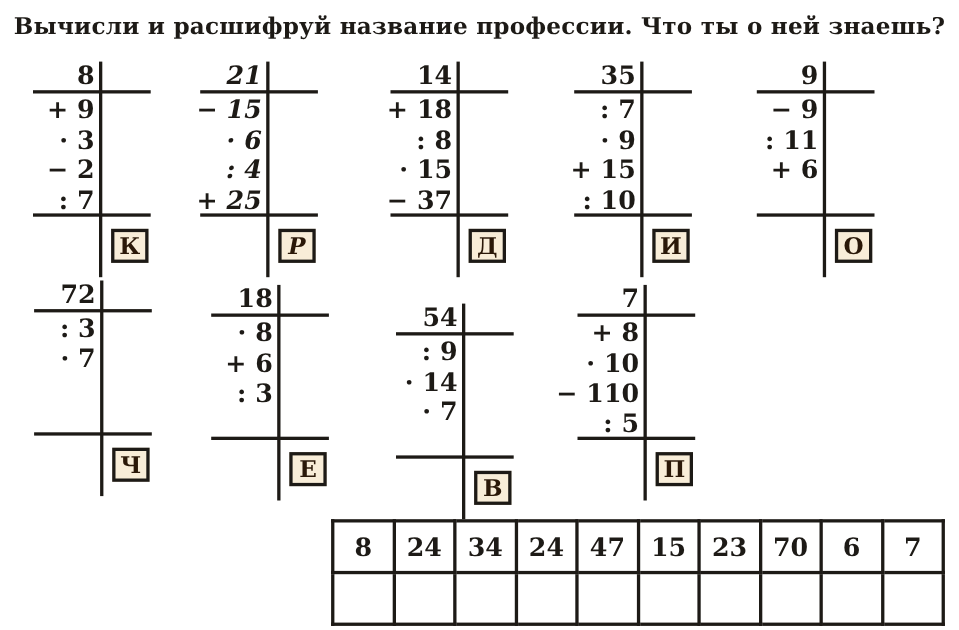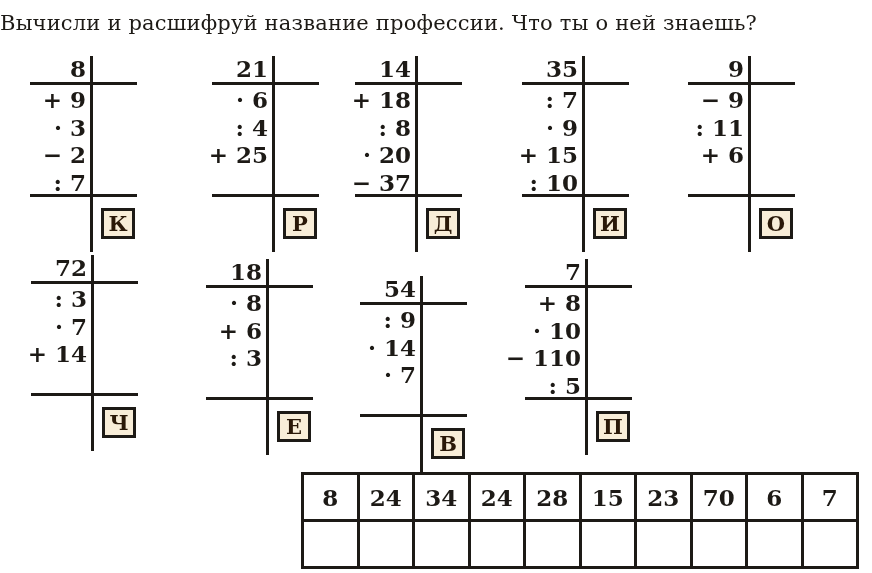--- a/index.html
+++ b/index.html
@@ -11,22 +11,22 @@
   body{
     width:872px;height:573px;
     background:#ffffff;
     position:relative;
     overflow:hidden;
     font-family:"DejaVu Serif","Liberation Serif",serif;
     color:var(--ink);
   }
   .title{
     position:absolute;top:11px;left:0;width:872px;
-    text-align:left;
-    font-weight:normal;font-size:21px;letter-spacing:0.2px;
+    text-align:center;
+    font-weight:bold;font-size:21px;letter-spacing:0.2px;
     white-space:nowrap;
   }
   .calc-block{position:absolute;width:150px;height:205px;}
   .vline{position:absolute;left:90px;top:1px;width:3px;height:196px;background:var(--ink);}
   .hline{position:absolute;left:30px;width:107px;height:3px;background:var(--ink);}
   .hline.top{top:27px;}
   .hline.bottom{top:139px;}
   .start-num{
     position:absolute;top:0;left:0;width:86px;height:27px;line-height:27px;
     text-align:right;font-weight:bold;font-size:23px;
@@ -68,43 +68,44 @@
     <div class="ops">
         <div class="op">+ 9</div>
         <div class="op">· 3</div>
         <div class="op">− 2</div>
         <div class="op">: 7</div>
       </div>
     <div class="letter-box">
       <span class="letter">К</span>
     </div>
   </div>
-    <div class="calc-block" style="left: 182px; top: 55px;">
+    <div class="calc-block" style="left: 152px; top: 55px; font-style: italic;">
     <div class="vline"></div>
     <div class="hline top"></div>
     <div class="hline bottom"></div>
     <div class="start-num">21</div>
     <div class="ops">
+        <div class="op">− 15</div>
         <div class="op">· 6</div>
         <div class="op">: 4</div>
         <div class="op">+ 25</div>
       </div>
     <div class="letter-box">
       <span class="letter">Р</span>
     </div>
   </div>
     <div class="calc-block" style="left: 325px; top: 55px;">
     <div class="vline"></div>
     <div class="hline top"></div>
     <div class="hline bottom"></div>
     <div class="start-num">14</div>
     <div class="ops">
         <div class="op">+ 18</div>
         <div class="op">: 8</div>
-        <div class="op">· 20</div>
+        <div class="op">· 15</div>
         <div class="op">− 37</div>
       </div>
     <div class="letter-box">
       <span class="letter">Д</span>
     </div>
   </div>
     <div class="calc-block" style="left: 492px; top: 55px;">
     <div class="vline"></div>
     <div class="hline top"></div>
     <div class="hline bottom"></div>
@@ -134,27 +135,26 @@
     </div>
   </div>
     <div class="calc-block" style="left: 1px; top: 254px;">
     <div class="vline"></div>
     <div class="hline top"></div>
     <div class="hline bottom"></div>
     <div class="start-num">72</div>
     <div class="ops">
         <div class="op">: 3</div>
         <div class="op">· 7</div>
-        <div class="op">+ 14</div>
       </div>
     <div class="letter-box">
       <span class="letter">Ч</span>
     </div>
   </div>
-    <div class="calc-block" style="left: 176px; top: 258px;">
+    <div class="calc-block" style="left: 162px; top: 258px;">
     <div class="vline"></div>
     <div class="hline top"></div>
     <div class="hline bottom"></div>
     <div class="start-num">18</div>
     <div class="ops">
         <div class="op">· 8</div>
         <div class="op">+ 6</div>
         <div class="op">: 3</div>
       </div>
     <div class="letter-box">
@@ -192,21 +192,21 @@
   </div>
   </div>
 
 <table class="answer-table">
   <tbody id="answer-tbody">
       <tr>
         <td>8</td>
         <td>24</td>
         <td>34</td>
         <td>24</td>
-        <td>28</td>
+        <td>47</td>
         <td>15</td>
         <td>23</td>
         <td>70</td>
         <td>6</td>
         <td>7</td>
       </tr>
       <tr>
         <td></td>
         <td></td>
         <td></td>

